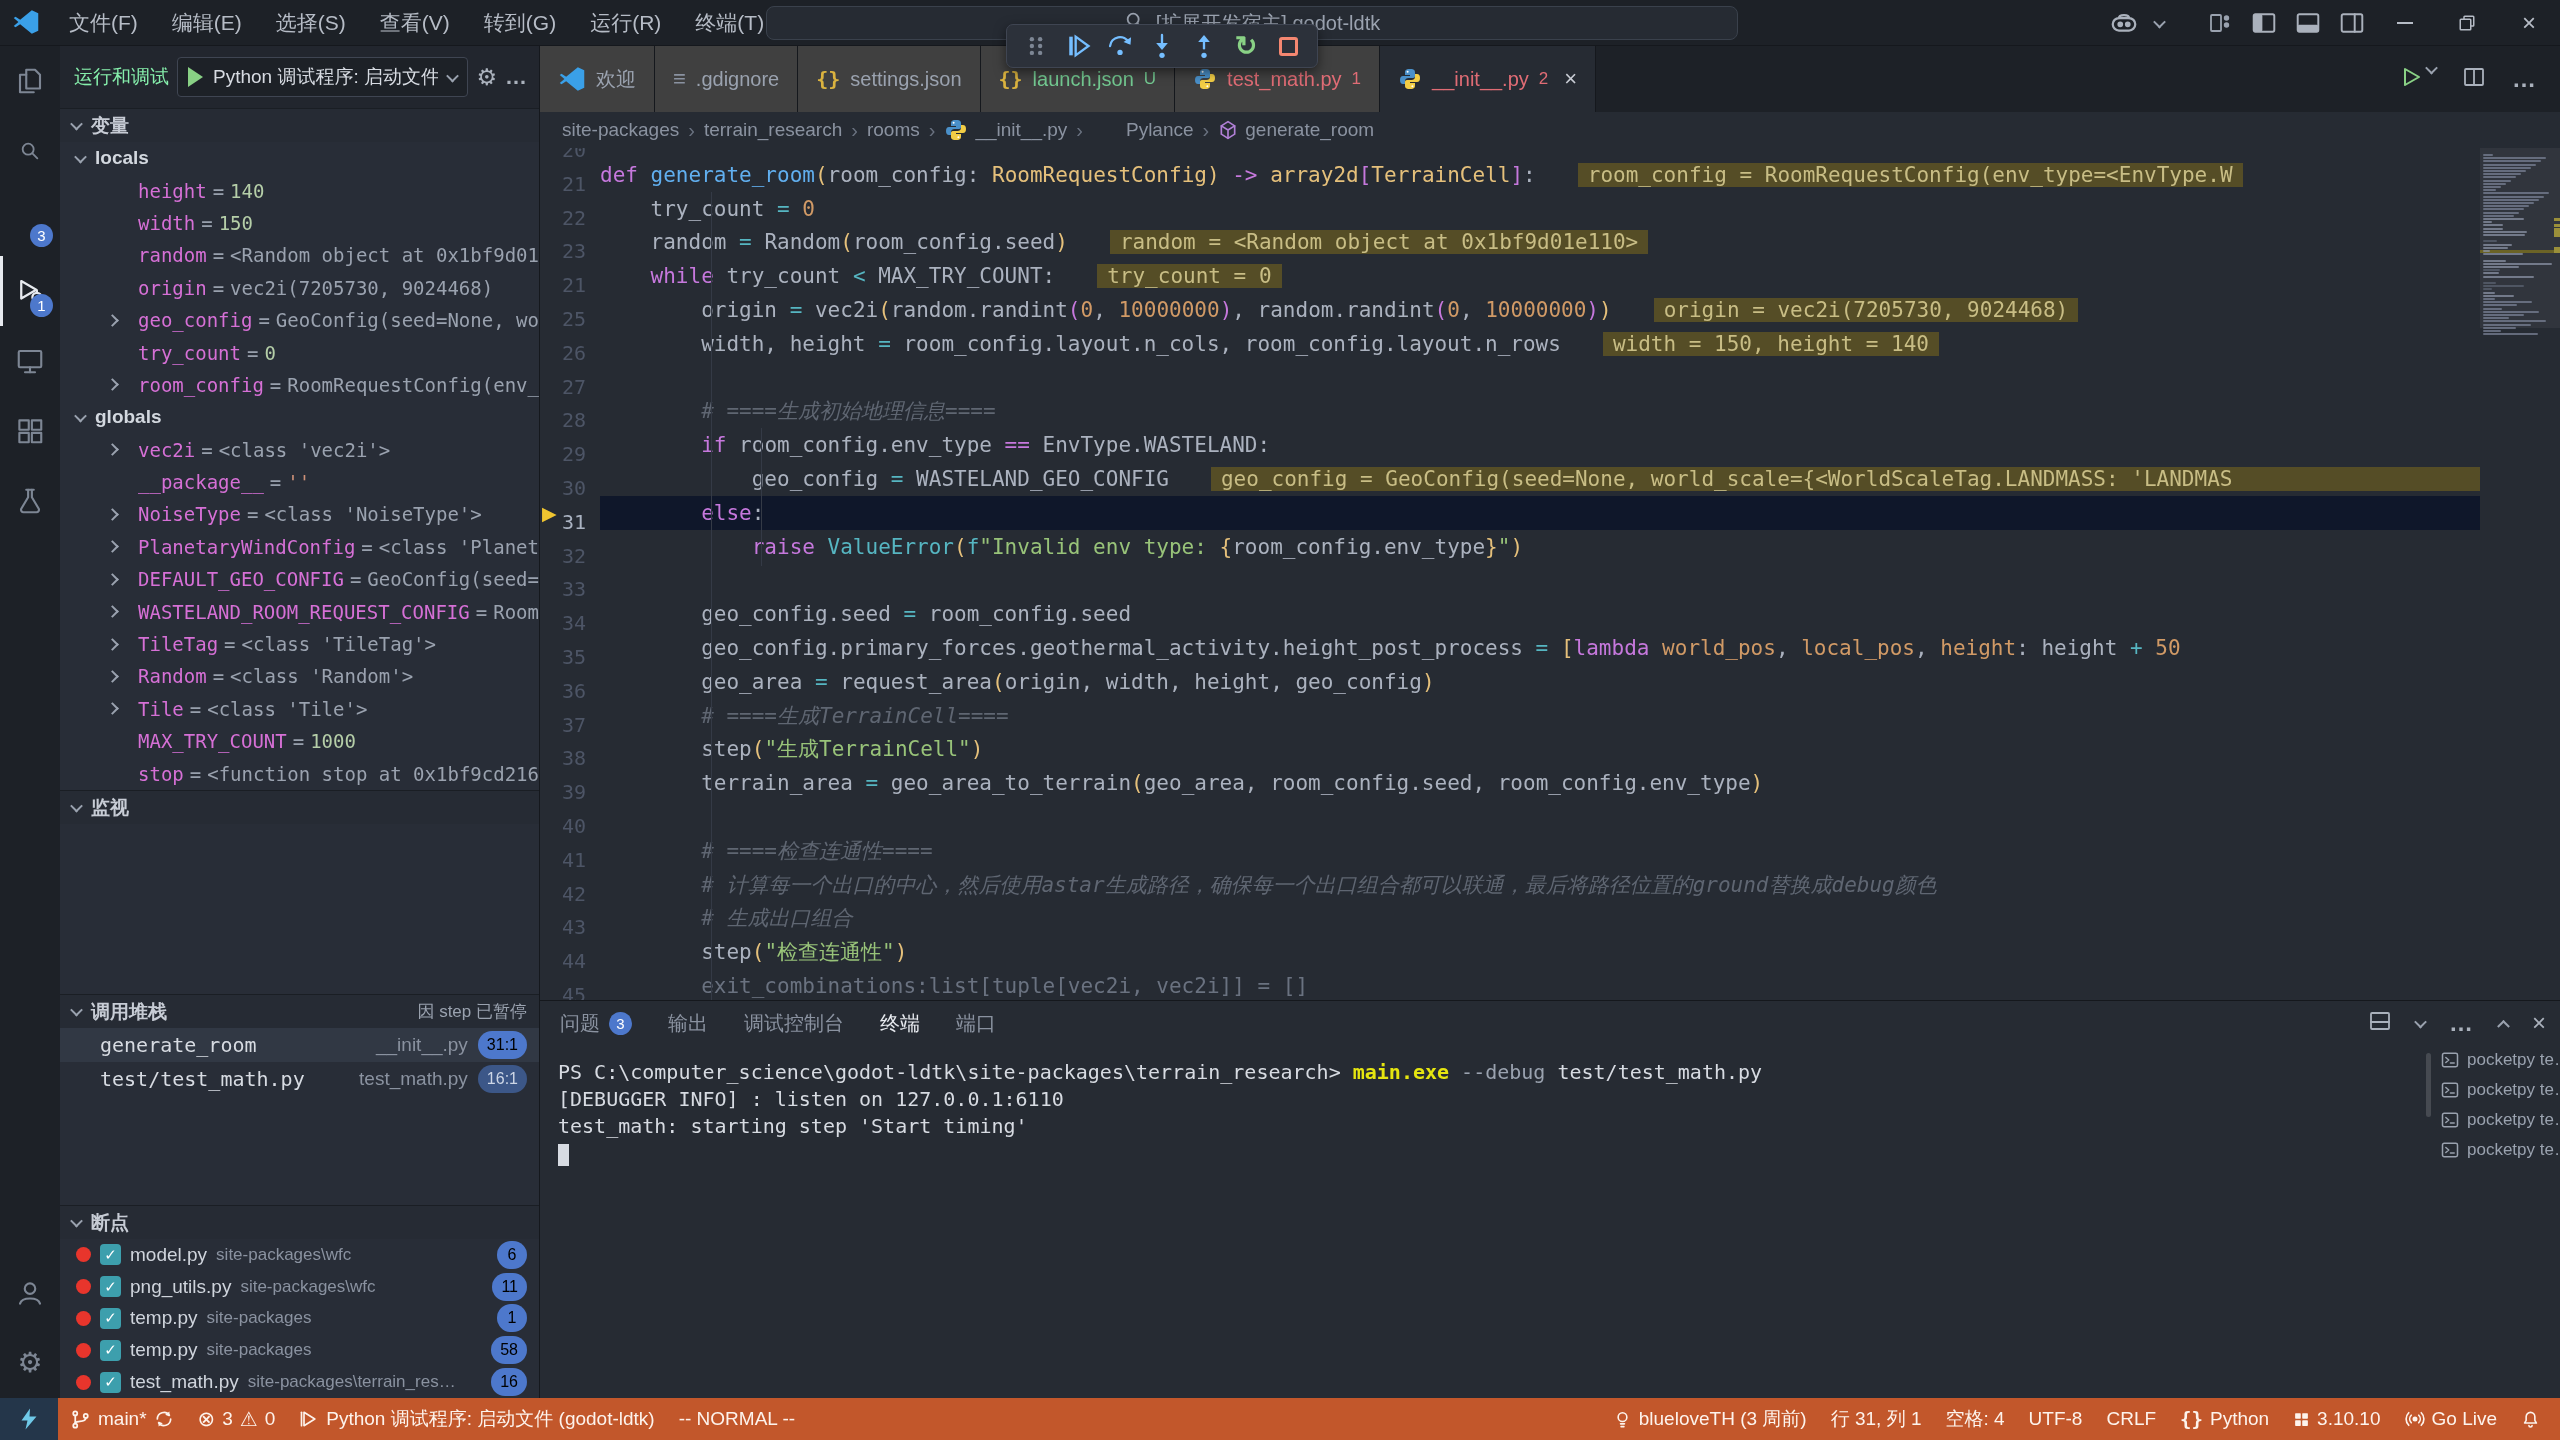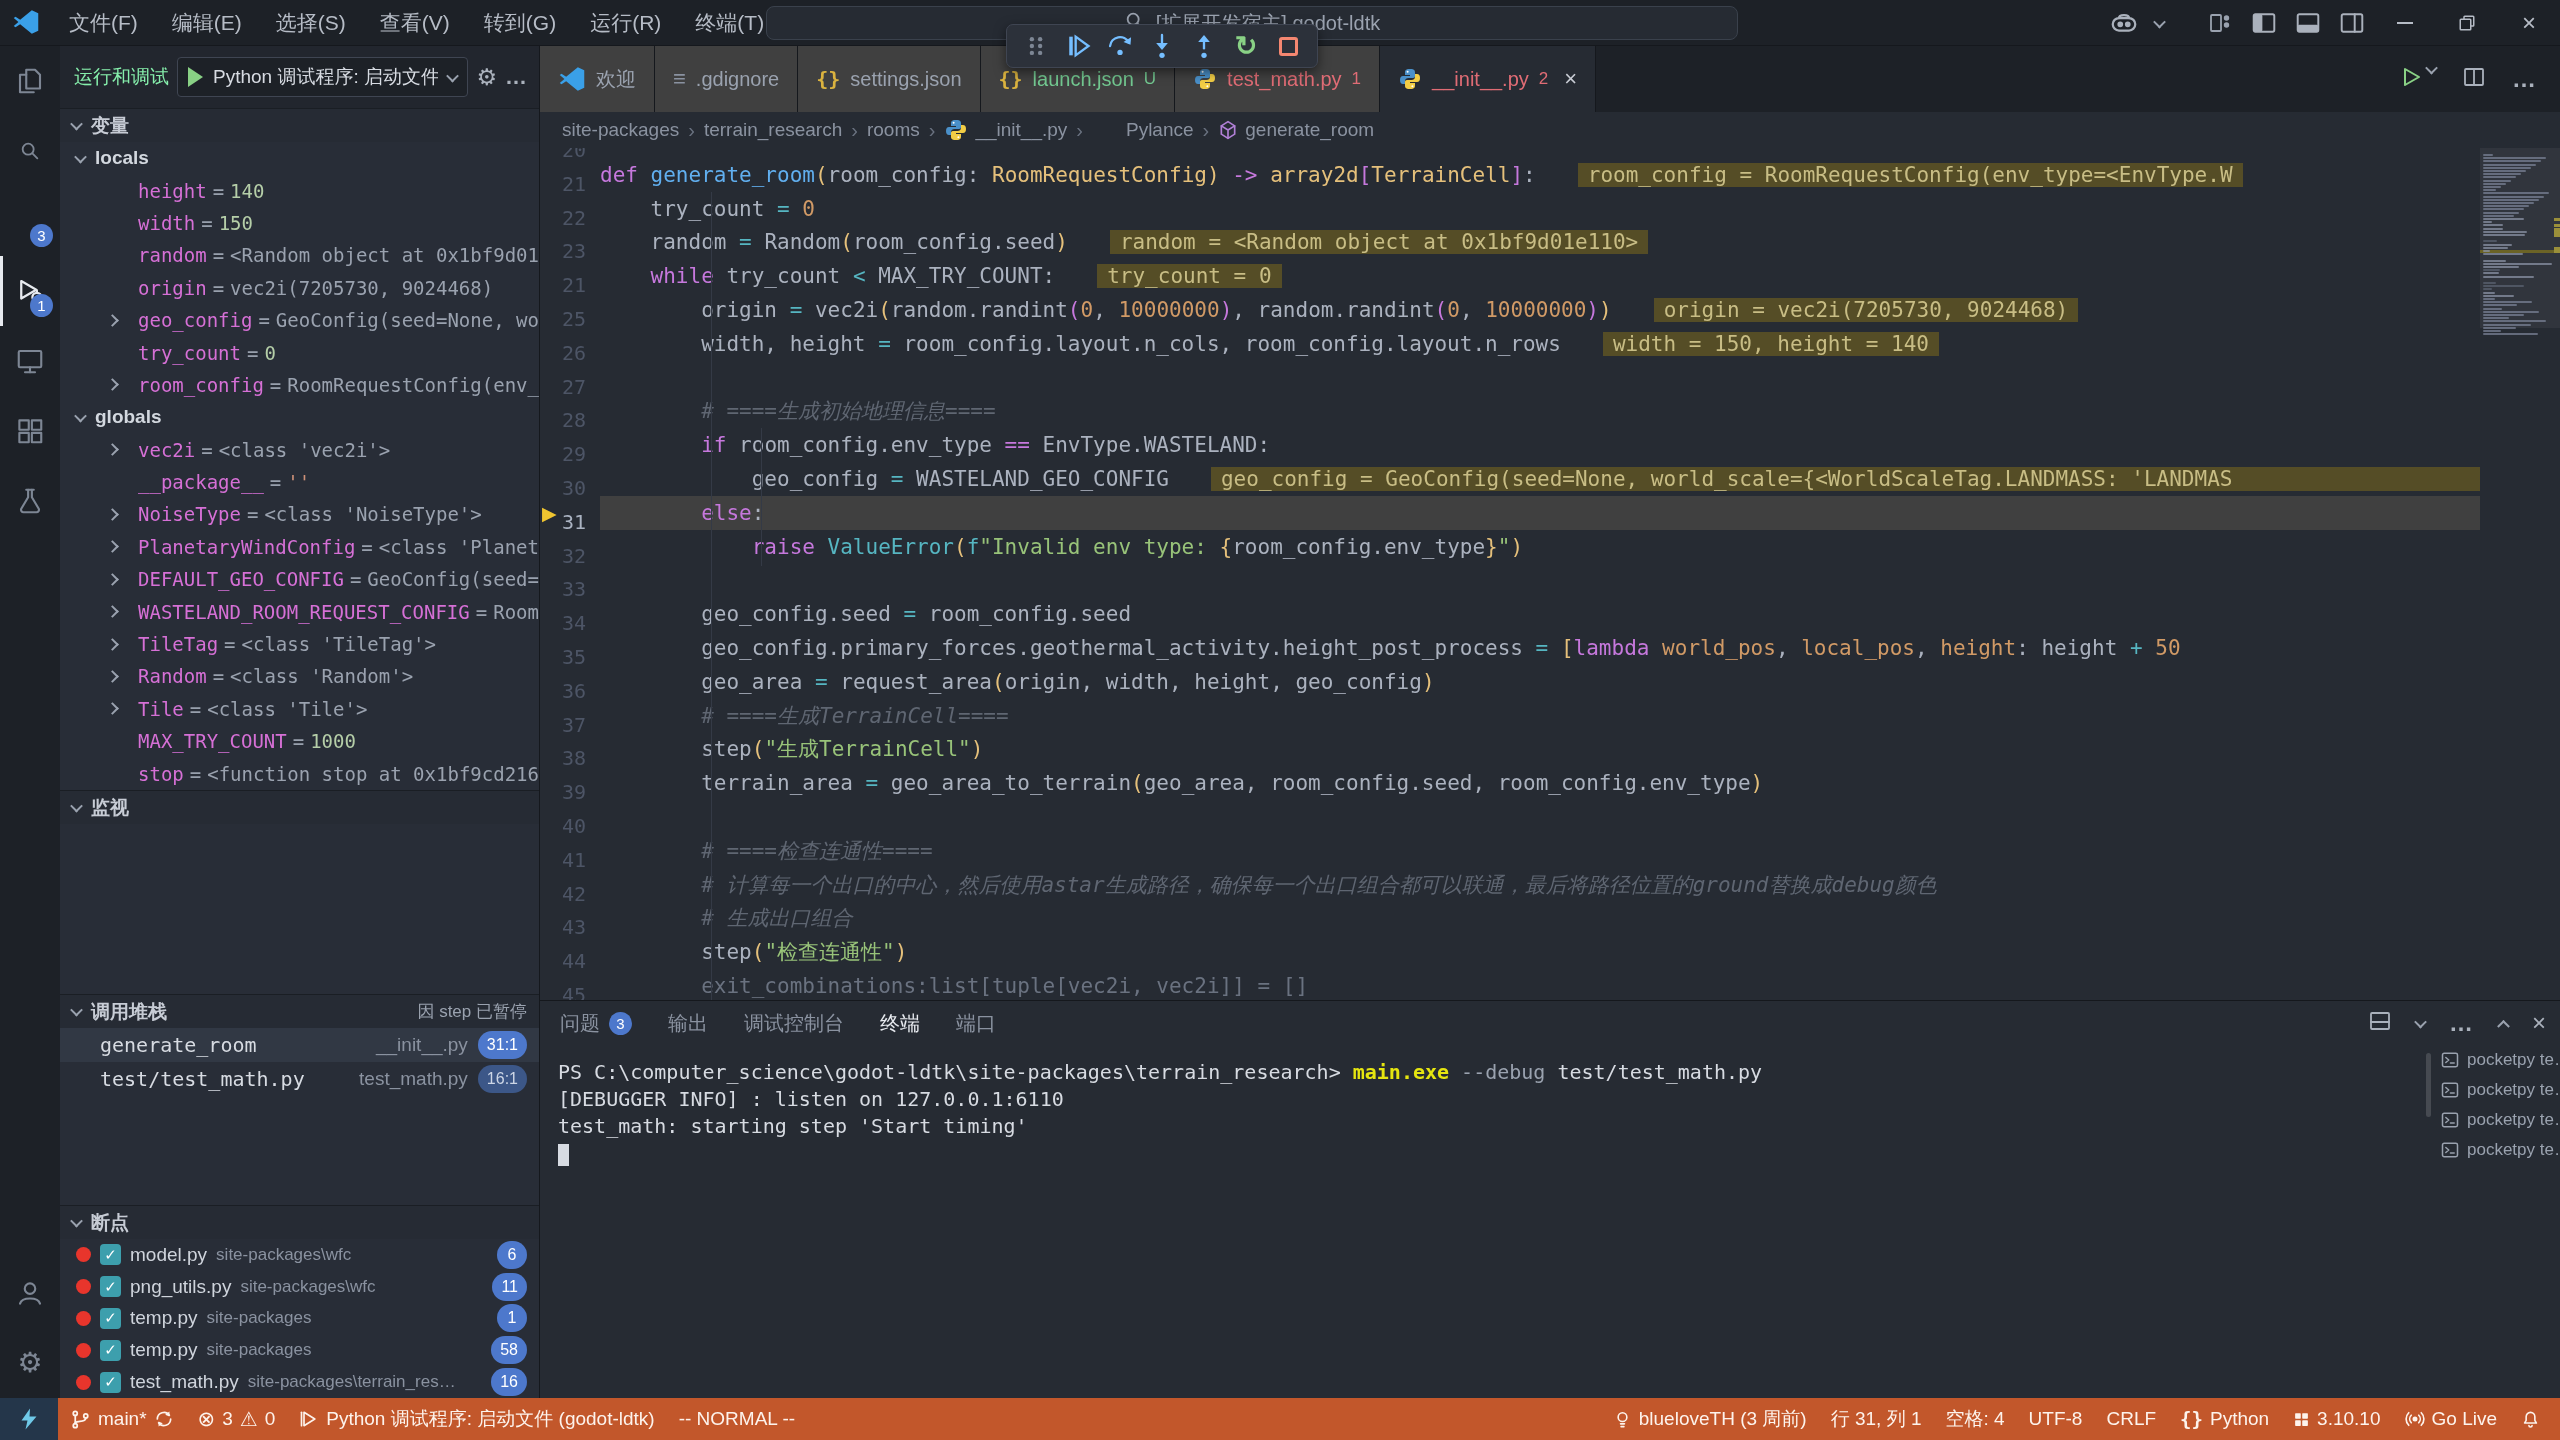--- a/index.html
+++ b/index.html
@@ -55,21 +55,21 @@
   #bpbody{height:159px}
   .trow{height:32.4px;display:flex;align-items:center;white-space:nowrap;overflow:hidden}
   .tgroup{font-size:19px;font-weight:bold;color:#d3d8df;padding-left:16px;gap:10px}
   .tvar{font-family:"DejaVu Sans Mono",monospace;font-size:19px;padding-left:48px}
   .tvslot{width:30px;flex:none;display:flex;align-items:center}
   .vname{color:#d670d6}.veq{color:#98a0ad;padding:0 6px}.vnum{color:#b5cea8}.vobj{color:#9aa2af}.vstr{color:#ce9178}
   .csrow{height:34px;display:flex;align-items:center;padding:0 12px 0 40px;gap:10px}
   .csrow.sel{background:#313844}
   .csfn{font-family:"DejaVu Sans Mono",monospace;font-size:20px;color:#d7dbe2;flex:1;overflow:hidden;white-space:nowrap}
   .csfile{font-size:19px;color:#8a92a0;white-space:nowrap}
-  .pill{background:#4d78cc;color:#ffffff;border-radius:20px;font-size:16px;min-width:30px;height:28px;
+  .pill{background:#4d78cc;color:#000000;border-radius:20px;font-size:16px;min-width:30px;height:28px;
     display:flex;align-items:center;justify-content:center;padding:0 9px;flex:none}
   .pill.dimp{background:#3c5788;color:#cdd6e6}
   .bprow{height:31.8px;display:flex;align-items:center;padding:0 12px 0 16px;gap:9px;white-space:nowrap;overflow:hidden}
   .bpdot{width:15px;height:15px;border-radius:50%;background:#e8352c;flex:none}
   .bpbox{width:21px;height:21px;border-radius:4px;background:#3d9fad;color:#fff;font-size:15px;
     display:flex;align-items:center;justify-content:center;flex:none}
   .bpfile{font-size:19px;color:#cfd4dc}
   .bppath{font-size:17px;color:#8a92a0;overflow:hidden;flex:1}
 
   
@@ -88,21 +88,21 @@
 
   #editor{position:absolute;left:0;top:102px;right:0;height:852px;background:#262b33;overflow:hidden}
   #gutter{position:absolute;left:0;top:0;width:60px;bottom:0;padding-top:10px}
   .gn{height:33.8px;line-height:33.8px;text-align:right;padding-right:14px;
     font-family:"DejaVu Sans Mono",monospace;font-size:20px;color:#4d5566}
   .gn.cur{color:#aab3c2}
   #steparrow{position:absolute;left:2px;color:#f0c530;font-size:19px}
   #codewrap{position:absolute;left:60px;right:80px;top:0;bottom:0;overflow:hidden;padding-top:10px}
   .cl{height:33.8px;display:flex;align-items:center;white-space:pre;
     font-family:"DejaVu Sans Mono",monospace;font-size:21px}
-  .cl.cur{background:#404040}
+  .cl.cur{background:#0f172a}
   .inline{background:#554d26;color:#c8bd85;padding:0 10px;margin-left:42px;white-space:pre;overflow:hidden}
   .inline.fill{flex:1}
   .tk-kw{color:#c678dd}.tk-fn{color:#61afef}.tk-typ{color:#e5c07b}.tk-pl{color:#abb2bf}
   .tk-num{color:#d19a66}.tk-str{color:#98c379}.tk-cmt{color:#5f6672;font-style:italic}
   .tk-op{color:#56b6c2}.tk-p1{color:#e5c07b}.tk-p2{color:#c678dd}.tk-cy{color:#56b6c2}
   .tk-prm{color:#d19a66}.tk-dim{color:#6a7280}
   .iguide{position:absolute;width:1px;background:#343a46}
   #minimap{position:absolute;right:0;top:0;width:80px;bottom:0;background:#262b33}
   .mbar{position:absolute;height:2px;border-radius:1px}
   #mslider{position:absolute;left:0;right:0;top:0;height:180px;background:rgba(255,255,255,.05)}

